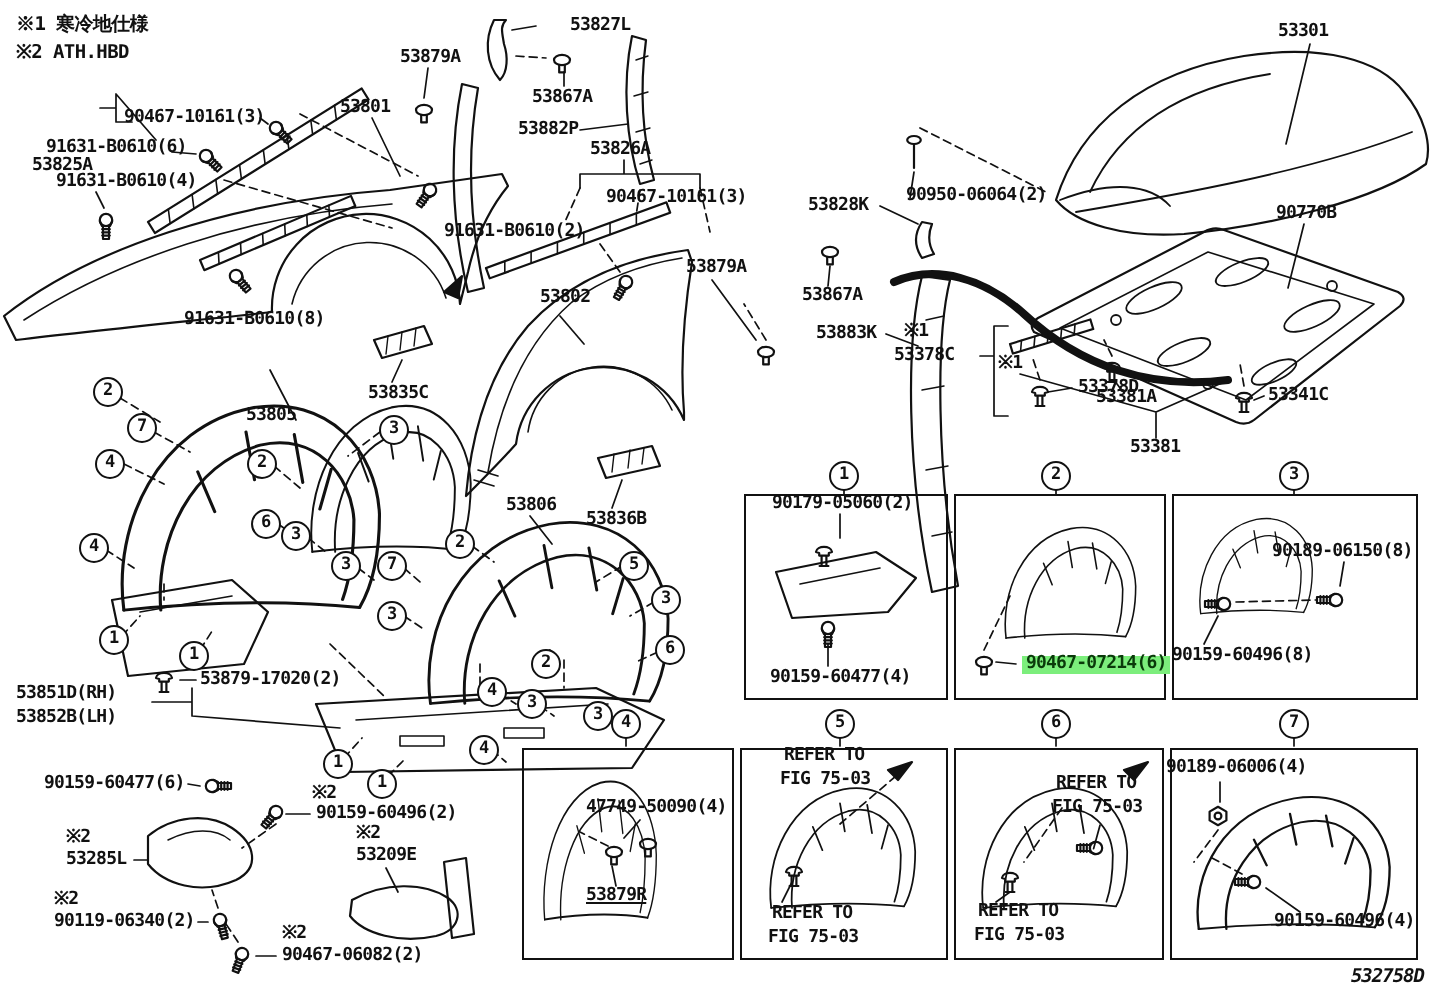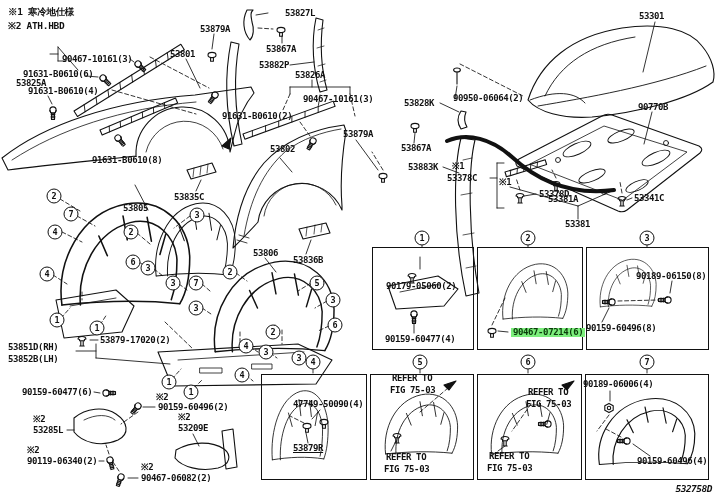--- a/index.html
+++ b/index.html
@@ -333,38 +333,38 @@
         <span class="plabel" style="left: 408px; top: 163px;">53883K</span>
         <span class="plabel" style="left: 452px; top: 162px;">※1</span>
         <span class="plabel" style="left: 447px; top: 174px;">53378C</span>
         <span class="plabel" style="left: 499px; top: 178px;">※1</span>
         <span class="plabel" style="left: 498px; top: 190px; padding-left: 41px;">53378D</span>
         <span class="plabel" style="left: 548px; top: 195px;">53381A</span>
         <span class="plabel" style="left: 565px; top: 220px;">53381</span>
         <span class="plabel" style="left: 634px; top: 194px;">53341C</span>
         <span class="plabel" style="left: 92px; top: 156px;">91631-B0610(8)</span>
         <span class="plabel" style="left: 123px; top: 176px; margin-top: 28px;">53805</span>
-        <span class="plabel" style="left: 174px; top: 193px; text-align: center;">53835C</span>
+        <span class="plabel" style="left: 184px; top: 193px; text-align: center;">53835C</span>
         <span class="plabel" style="left: 253px; top: 249px;">53806</span>
         <span class="plabel" style="left: 293px; top: 256px;">53836B</span>
         <span class="plabel" style="left: 8px; top: 343px;">53851D(RH)</span>
         <span class="plabel" style="left: 8px; top: 355px;">53852B(LH)</span>
         <span class="plabel" style="left: 100px; top: 336px;">53879-17020(2)</span>
         <span class="plabel" style="left: 22px; top: 388px;">90159-60477(6)</span>
         <span class="plabel" style="left: 156px; top: 393px;">※2</span>
         <span class="plabel" style="left: 158px; top: 403px;">90159-60496(2)</span>
         <span class="plabel" style="left: 33px; top: 415px;">※2</span>
         <span class="plabel" style="left: 33px; top: 426px;">53285L</span>
         <span class="plabel" style="left: 178px; top: 413px;">※2</span>
         <span class="plabel" style="left: 178px; top: 424px;">53209E</span>
         <span class="plabel" style="left: 27px; top: 446px;">※2</span>
         <span class="plabel" style="left: 27px; top: 457px;">90119-06340(2)</span>
         <span class="plabel" style="left: 141px; top: 463px;">※2</span>
         <span class="plabel" style="left: 141px; top: 474px;">90467-06082(2)</span>
-        <span class="plabel" style="left: 386px; top: 248px; margin-top: 34px;">90179-05060(2)</span>
+        <span class="plabel" style="left: 386px; top: 248px;">90179-05060(2)</span>
         <span class="plabel" style="left: 385px; top: 335px;">90159-60477(4)</span>
         <span class="plabel hl" style="left: 511px; top: 328px;">90467-07214(6)</span>
         <span class="plabel" style="left: 636px; top: 272px;">90189-06150(8)</span>
         <span class="plabel" style="left: 586px; top: 324px;">90159-60496(8)</span>
         <span class="plabel" style="left: 293px; top: 400px;">47749-50090(4)</span>
         <span class="plabel" style="left: 293px; top: 444px; text-decoration: underline;">53879R</span>
         <span class="plabel" style="left: 392px; top: 374px;">REFER TO</span>
         <span class="plabel" style="left: 390px; top: 386px;">FIG 75-03</span>
         <span class="plabel" style="left: 386px; top: 453px;">REFER TO</span>
         <span class="plabel" style="left: 384px; top: 465px;">FIG 75-03</span>

